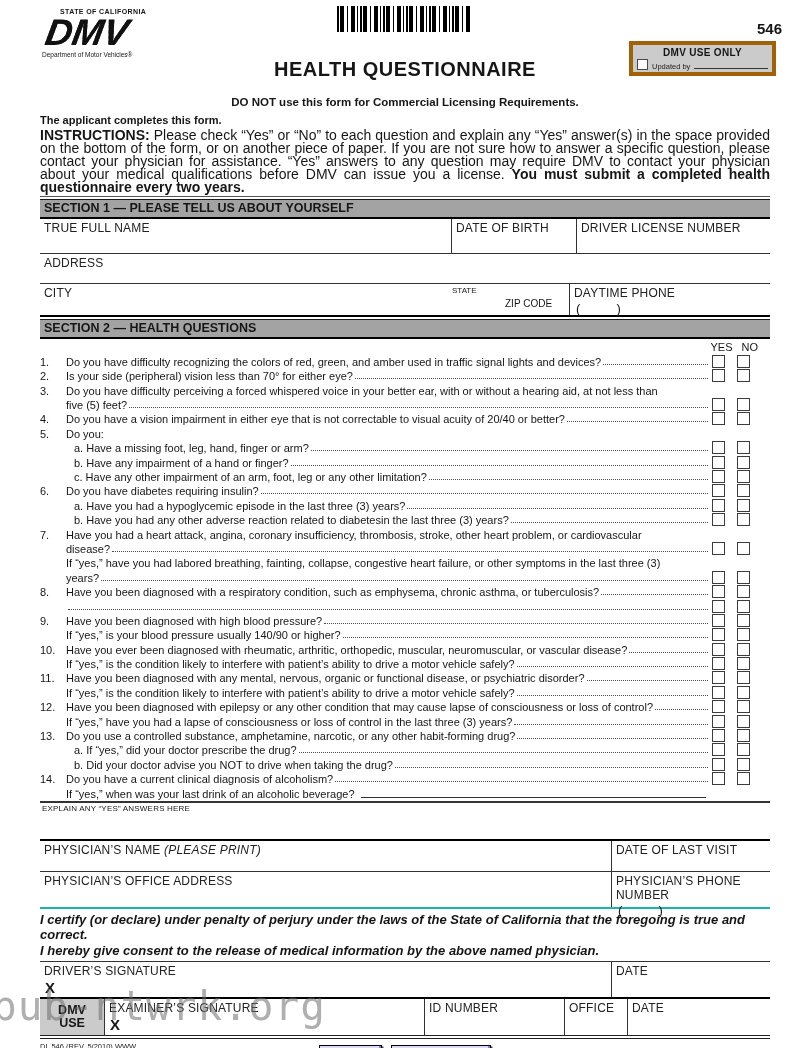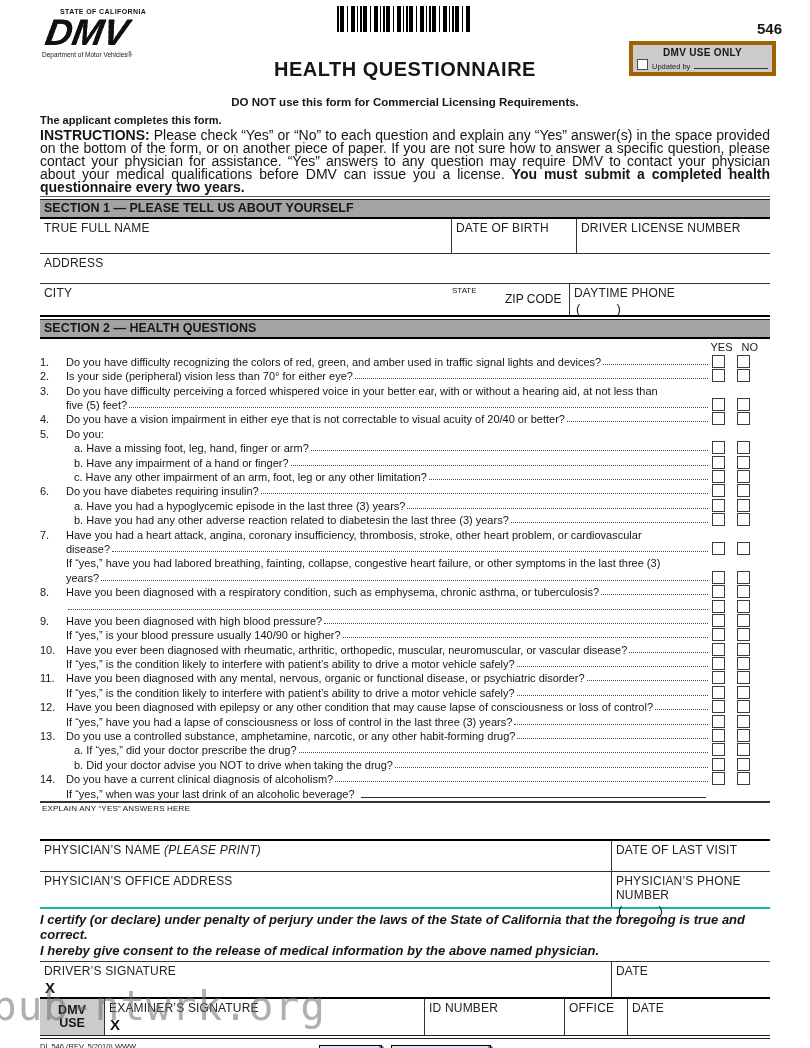--- a/index.html
+++ b/index.html
@@ -51,21 +51,21 @@
   .flabel i { font-style:italic; }
   .s1r1 { display:flex; height:35px; border-bottom:1.5px solid #333; }
   .s1r1 .c1 { width:412px; border-right:1px solid #333; }
   .s1r1 .c2 { width:125px; border-right:1px solid #333; }
   .s1r1 .c3 { flex:1; }
   .s1r2 { height:30px; border-bottom:1.5px solid #333; }
   .s1r3 { display:flex; height:33px; border-bottom:2px solid #000; }
   .s1r3 .c1 { width:530px; border-right:1px solid #333; position:relative; }
   .s1r3 .c2 { flex:1; }
   .lbl-state { position:absolute; left:412px; top:2px; font-size:8px; }
-  .lbl-zip { position:absolute; left:465px; top:8px; font-size:12px; }
+  .lbl-zip { position:absolute; left:465px; top:14px; font-size:10px; }
   .paren { white-space:pre; font-size:13px; padding-left:6px; display:block; margin-top:1px; }
 
   
   .yn-head { display:flex; justify-content:flex-end; gap:9px; padding-right:12px;
              font-size:11px; margin:2px 0 0; }
   .qlist { padding-right:20px; }
   .qrow { display:flex; align-items:flex-end; height:14.4px; font-size:11px; }
   .qnum { width:26px; flex:none; }
   .sub .qnum { width:34px; }
   .qtext { flex:none; white-space:pre; }

